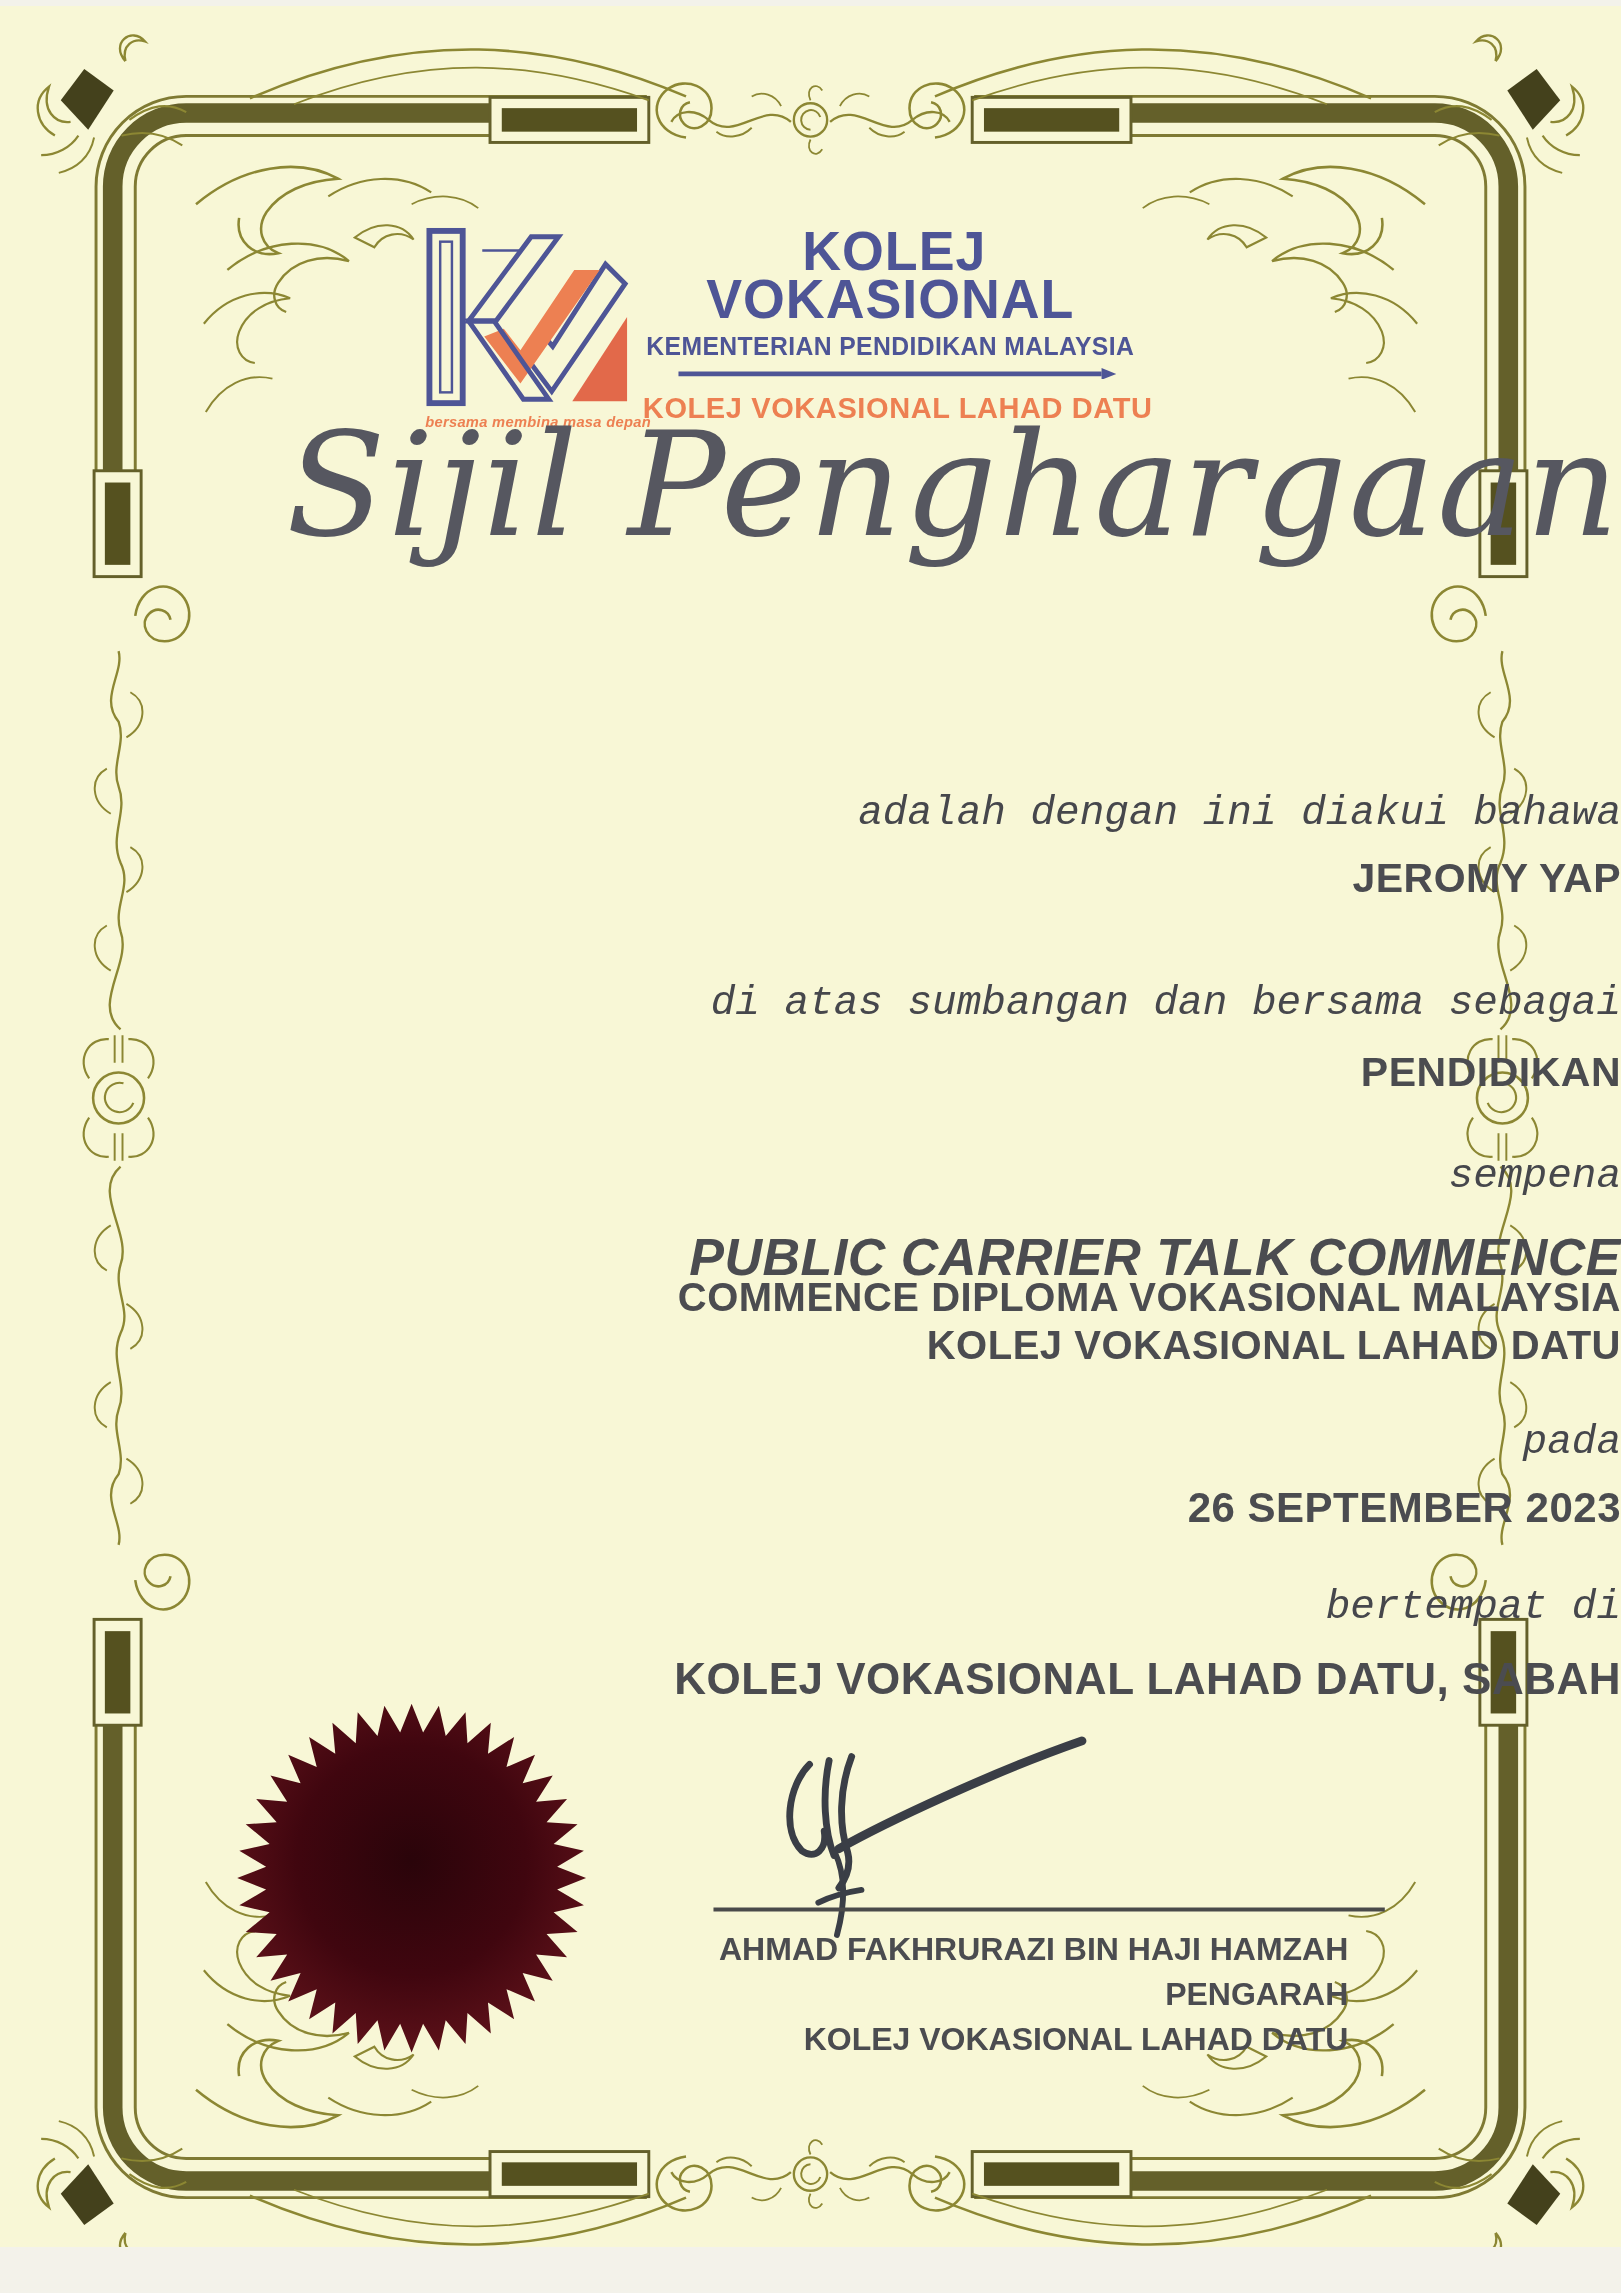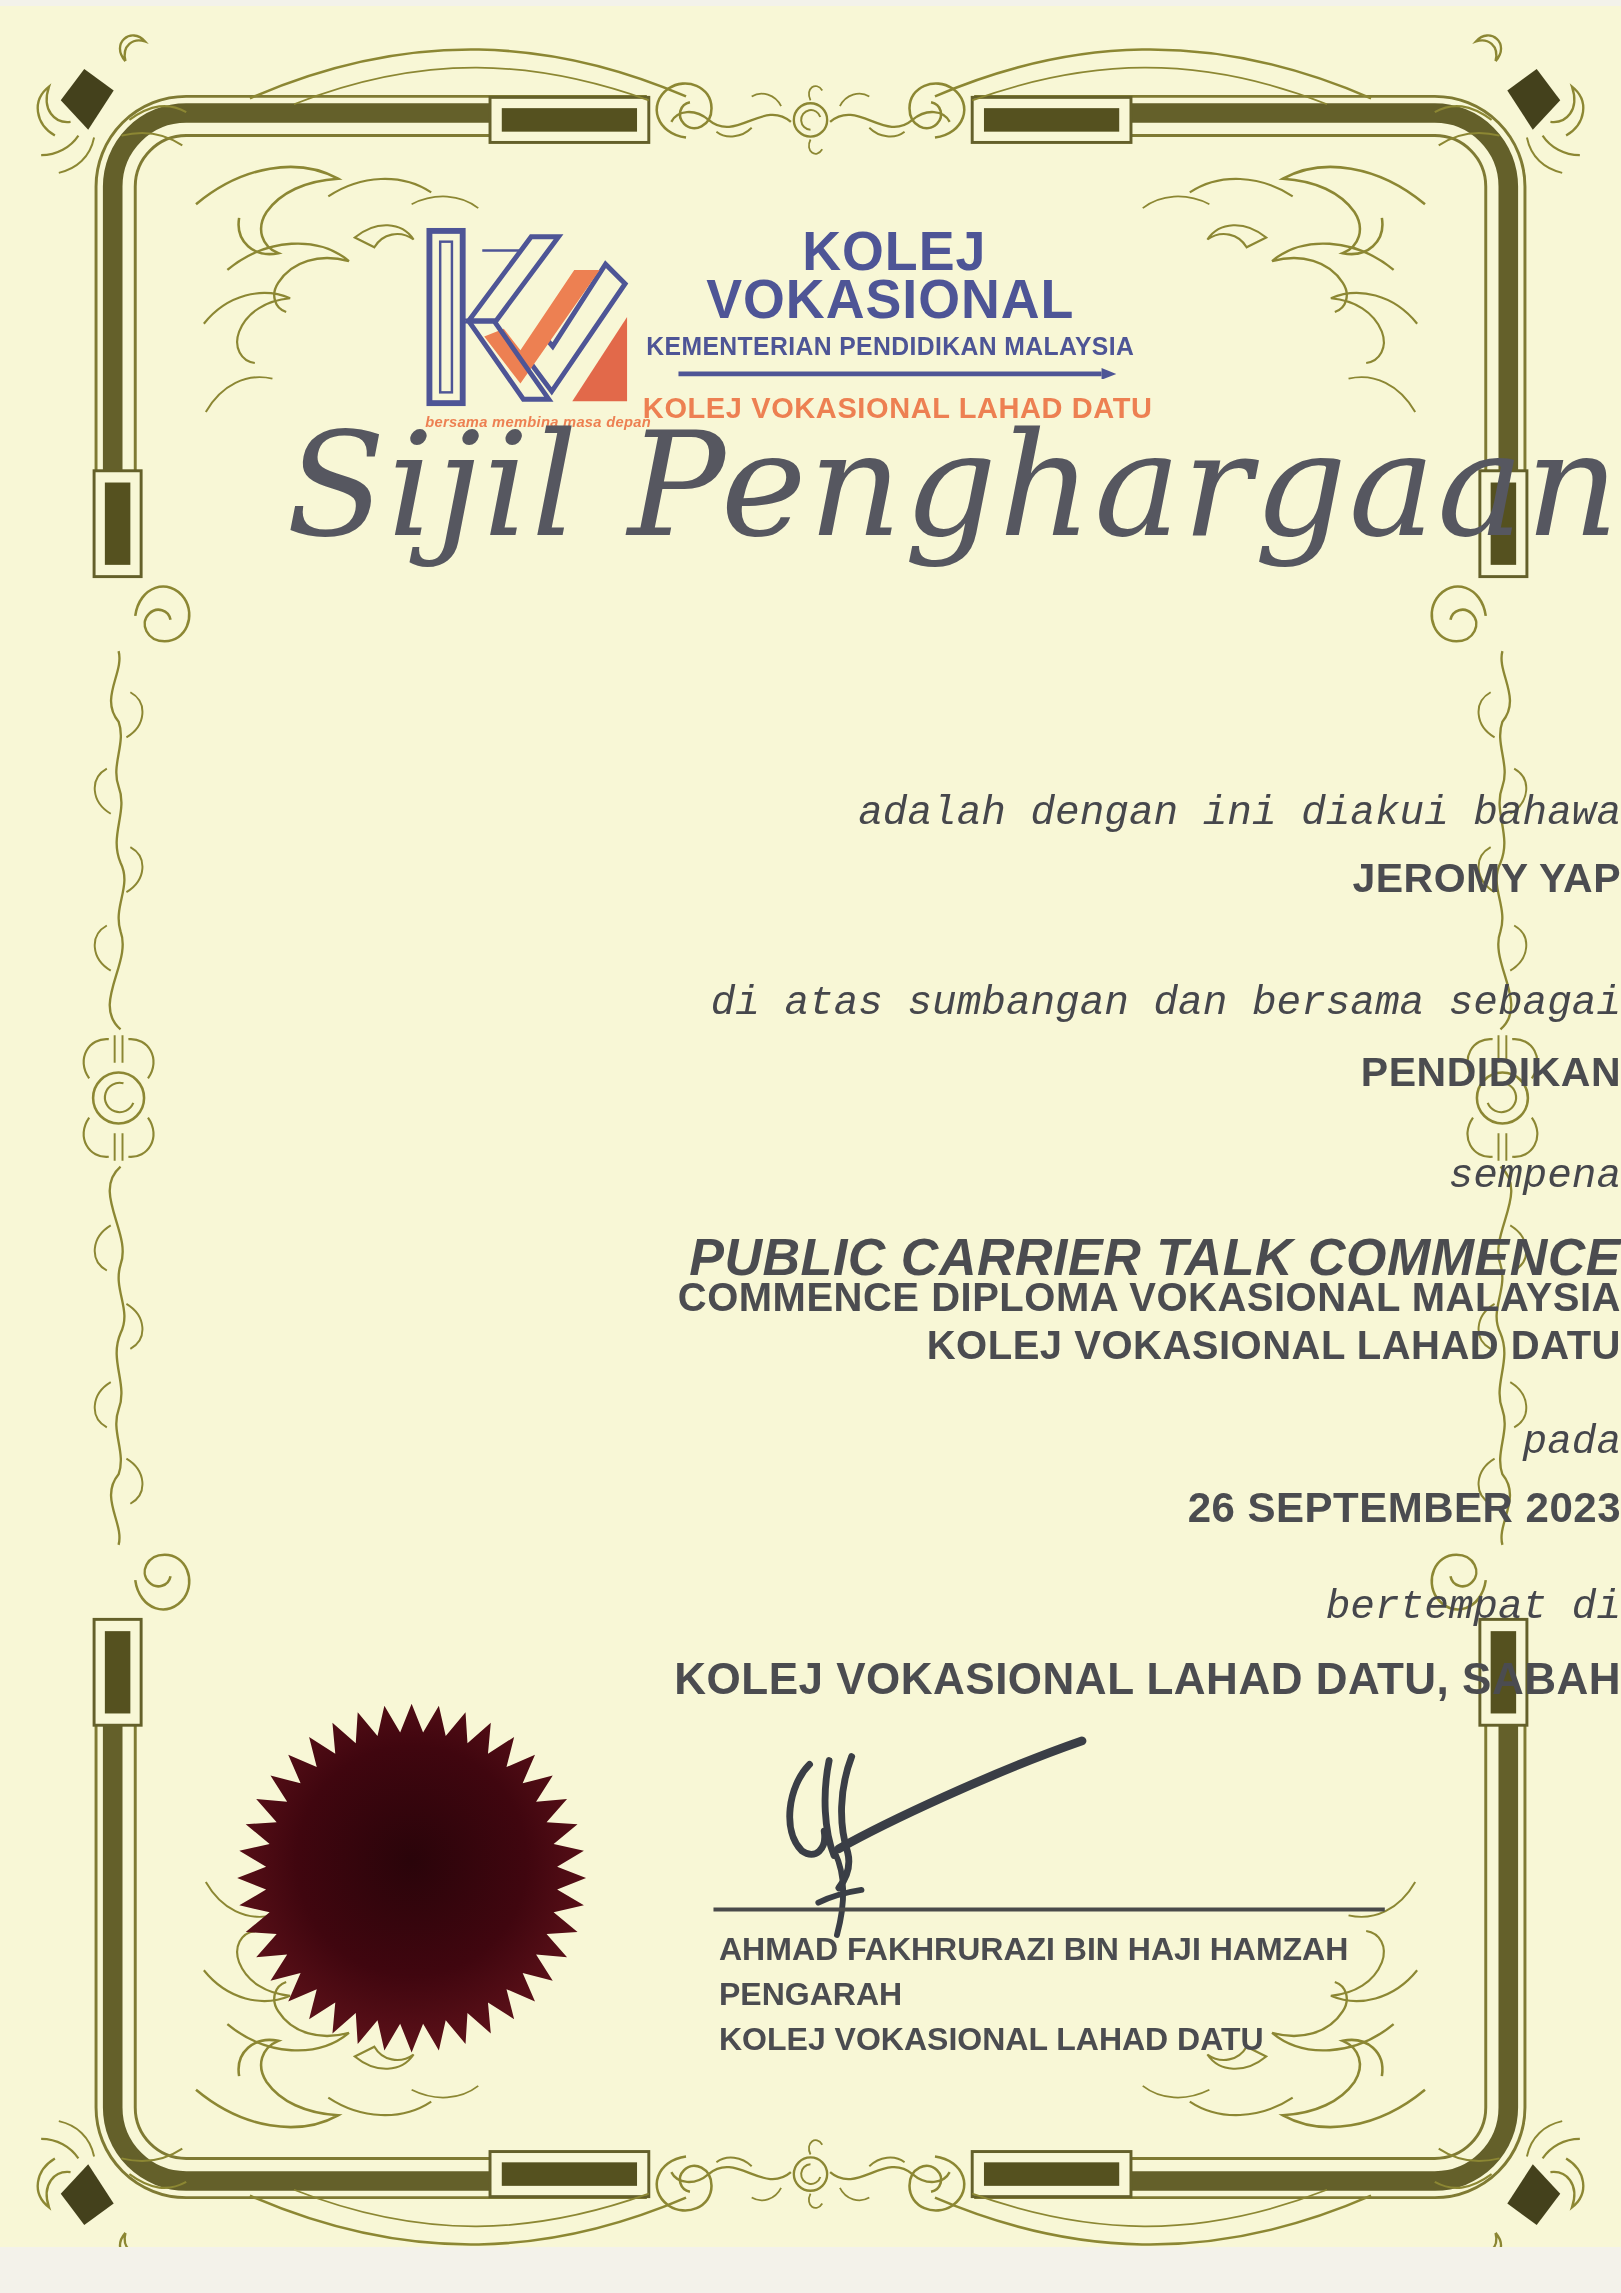--- a/index.html
+++ b/index.html
@@ -38,21 +38,21 @@
   .role{top:1049px}
   .sempena{top:1153px}
   .event1{top:1227px;font-size:52px;font-style:italic}
   .event2{top:1275px;font-size:40px}
   .event3{top:1323px;font-size:40px}
   .pada{top:1419px}
   .date{top:1484px;font-size:42px}
   .venue-label{top:1584px}
   .venue{top:1654px;font-size:44px}
   
-  .sig-block{position:absolute;left:719px;top:1927px;text-align:left}
+  .sig-block{position:absolute;left:719px;top:1927px;text-align:right}
   .sig-line1,.sig-line2,.sig-line3{font-weight:bold;font-size:32px;line-height:45px;color:var(--ink-bold);white-space:nowrap}
 </style>
 </head>
 <body>
 
 <div class="page">
 
   <svg class="layer" viewBox="0 0 1654 2340" aria-hidden="true">
     <defs>
 

